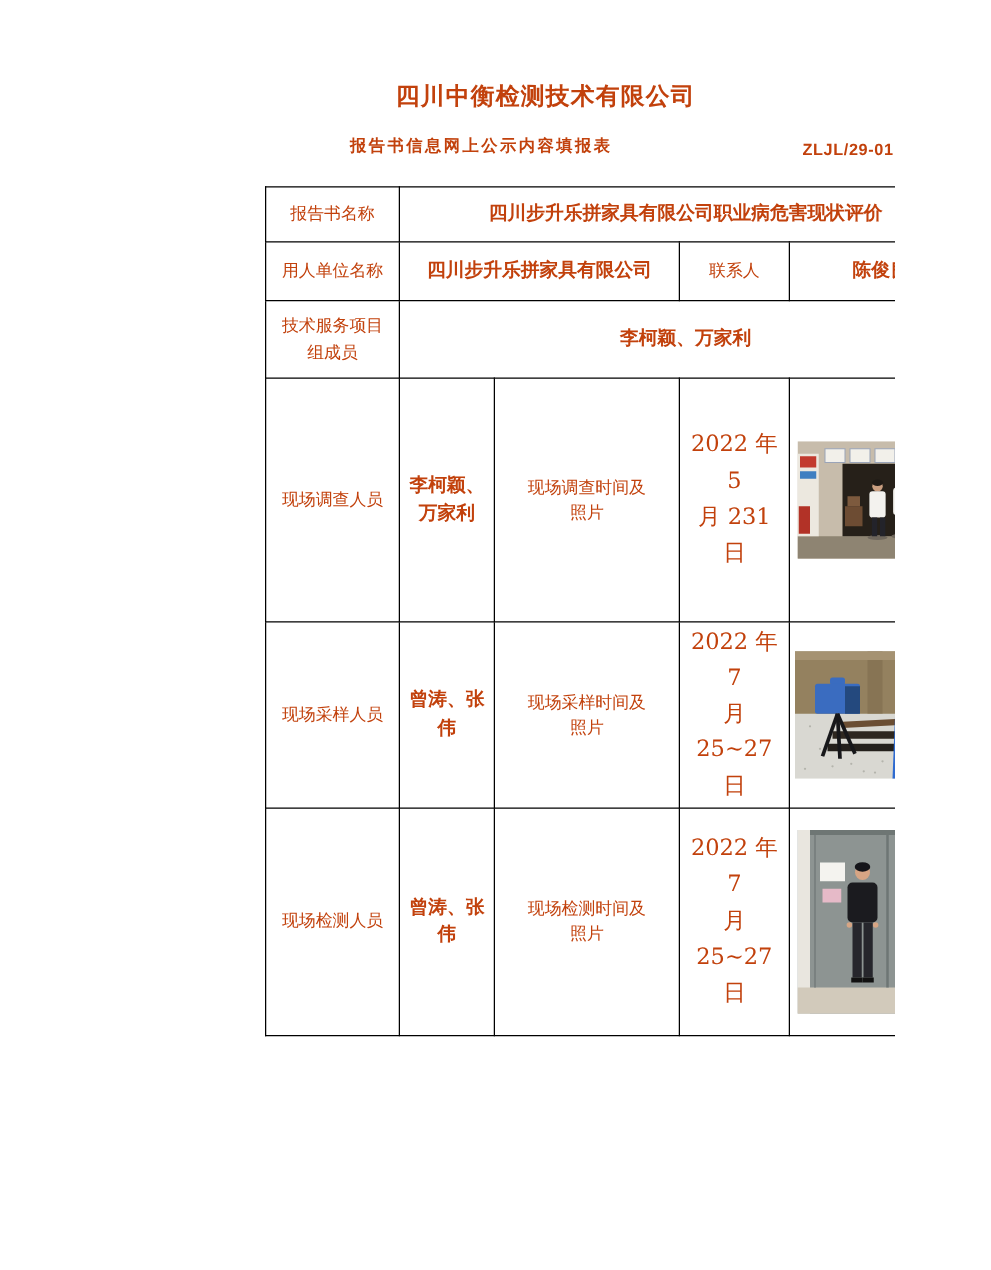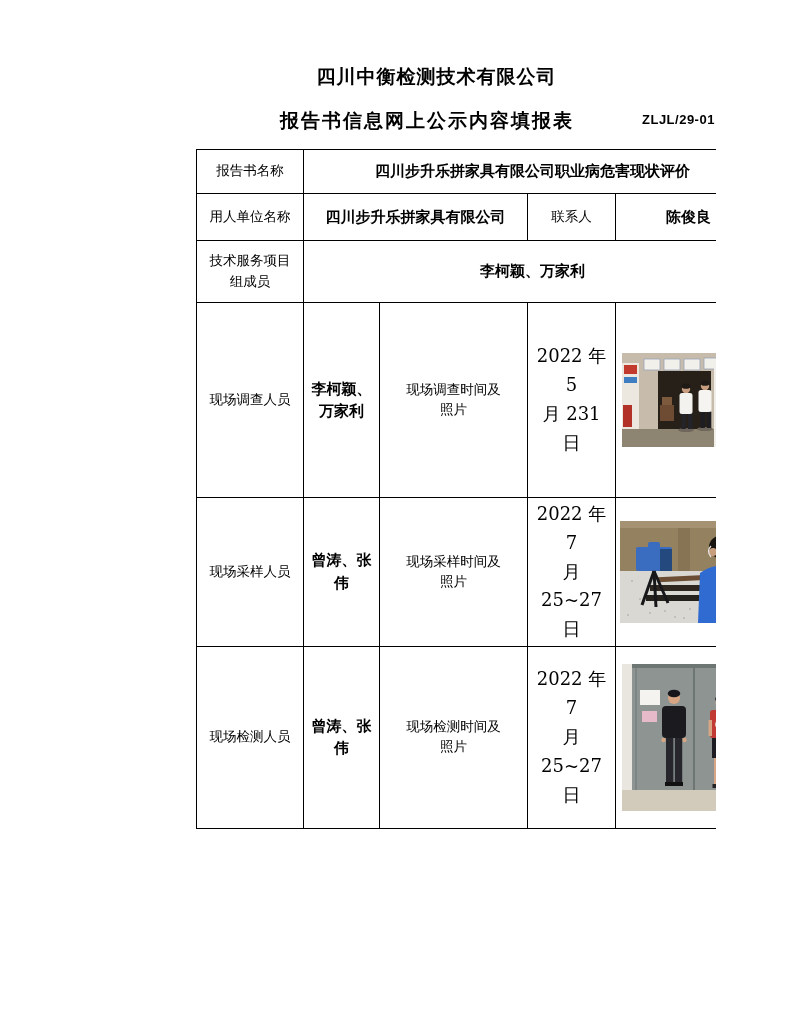--- a/index.html
+++ b/index.html
@@ -1,36 +1,36 @@
 <!DOCTYPE html>
 <html><head>
 <meta charset="utf-8">
 <style>
   html,body { margin:0; padding:0; background:#ffffff; }
   .page {
     position:relative; width:639px; height:1016px; margin:0 auto;
-    background:#ffffff; overflow:hidden; color:#000000;
+    background:#ffffff; overflow:hidden; color:#c2410c;
     font-family:"Liberation Sans","DejaVu Sans",sans-serif;
   }
   .header { position:absolute; left:117px; top:64px; width:565px; }
   .title {
     font-size:19px; font-weight:bold; letter-spacing:1px;
     text-align:center; padding-right:80px; white-space:nowrap;
   }
   .subtitle-row { position:relative; margin-top:18px; height:26px; }
   .subtitle {
     position:absolute; left:86px; top:0;
-    font-size:19px; font-weight:bold; letter-spacing:2px; white-space:nowrap;
+    font-size:13px; font-weight:bold; letter-spacing:2px; white-space:nowrap;
   }
   .form-code {
     position:absolute; left:448px; top:4px;
     font-size:13px; font-weight:bold; letter-spacing:0.5px; white-space:nowrap;
   }
   table.form-table {
-    position:absolute; left:119px; top:149px; width:565px;
+    position:absolute; left:135px; top:149px; width:565px;
     border-collapse:collapse; table-layout:fixed;
   }
   .form-table td {
     border:1.5px solid #000; text-align:center; vertical-align:middle;
     padding:2px 5px; overflow:hidden;
   }
   .lbl   { font-size:13.5px; font-weight:400; line-height:1.5; }
   .val   { font-size:15px;   font-weight:bold; line-height:1.5; }
   .date  {
     font-family:"DejaVu Serif","Liberation Serif",serif;

